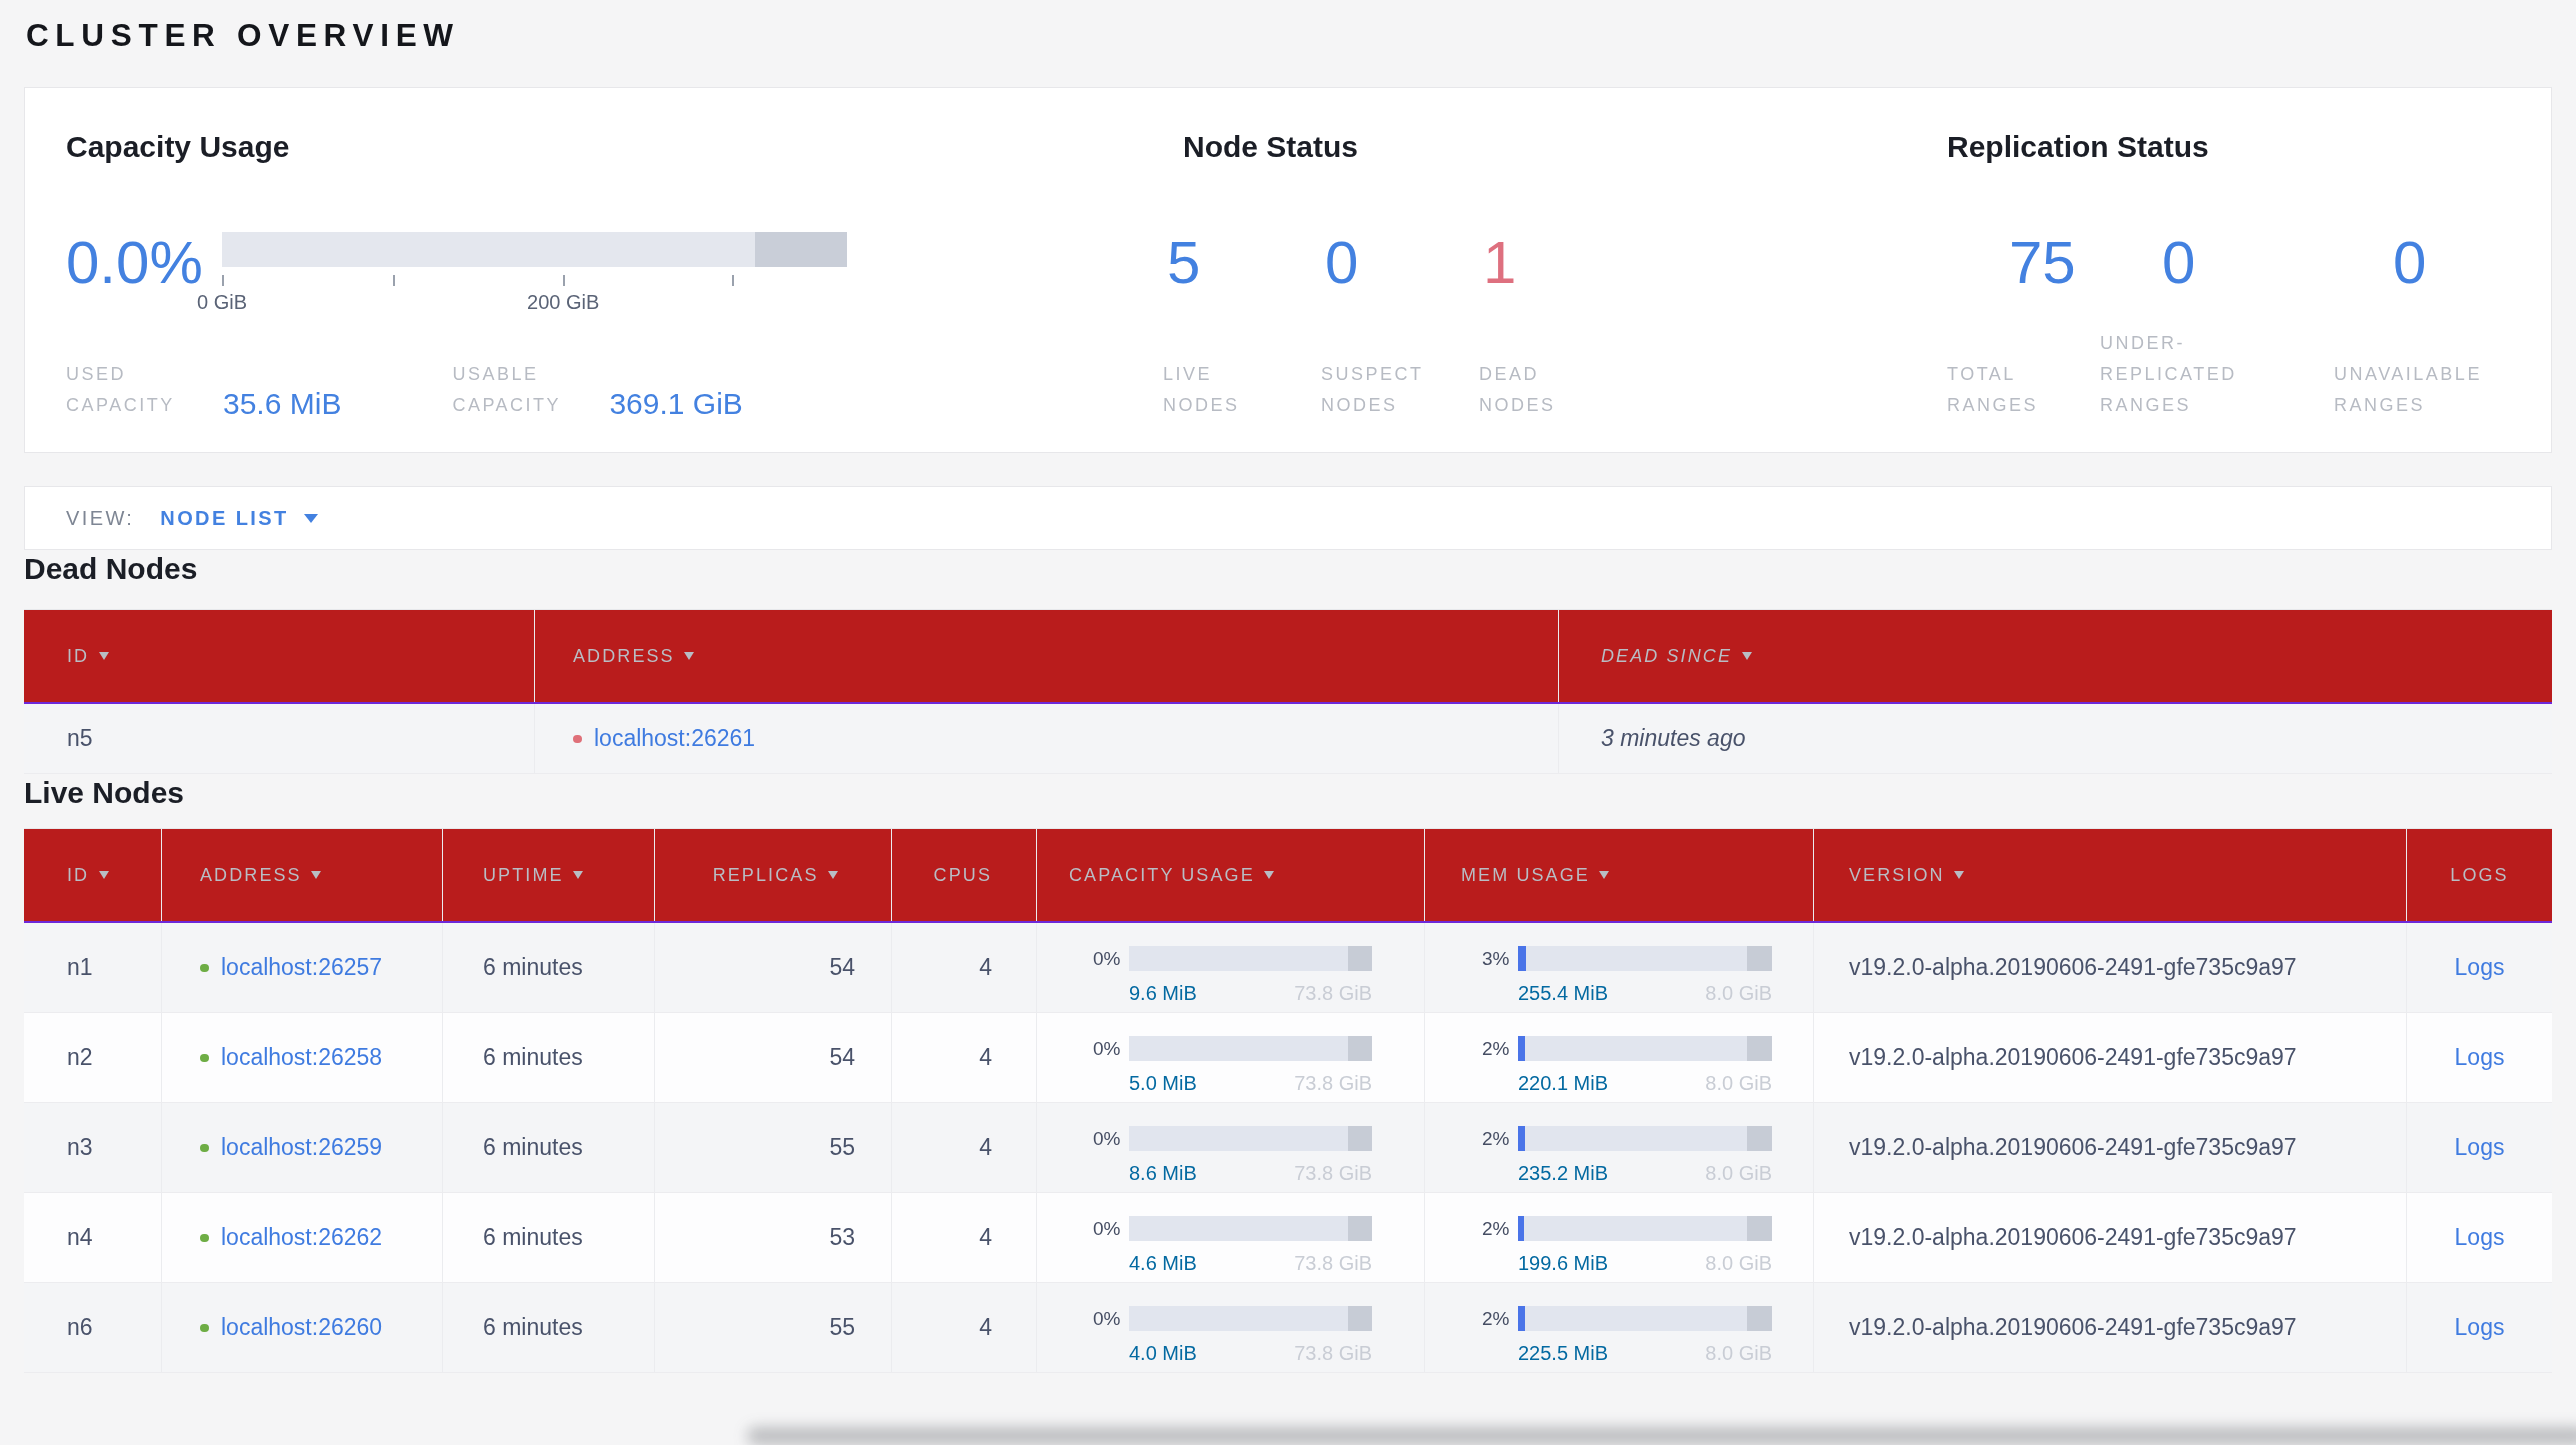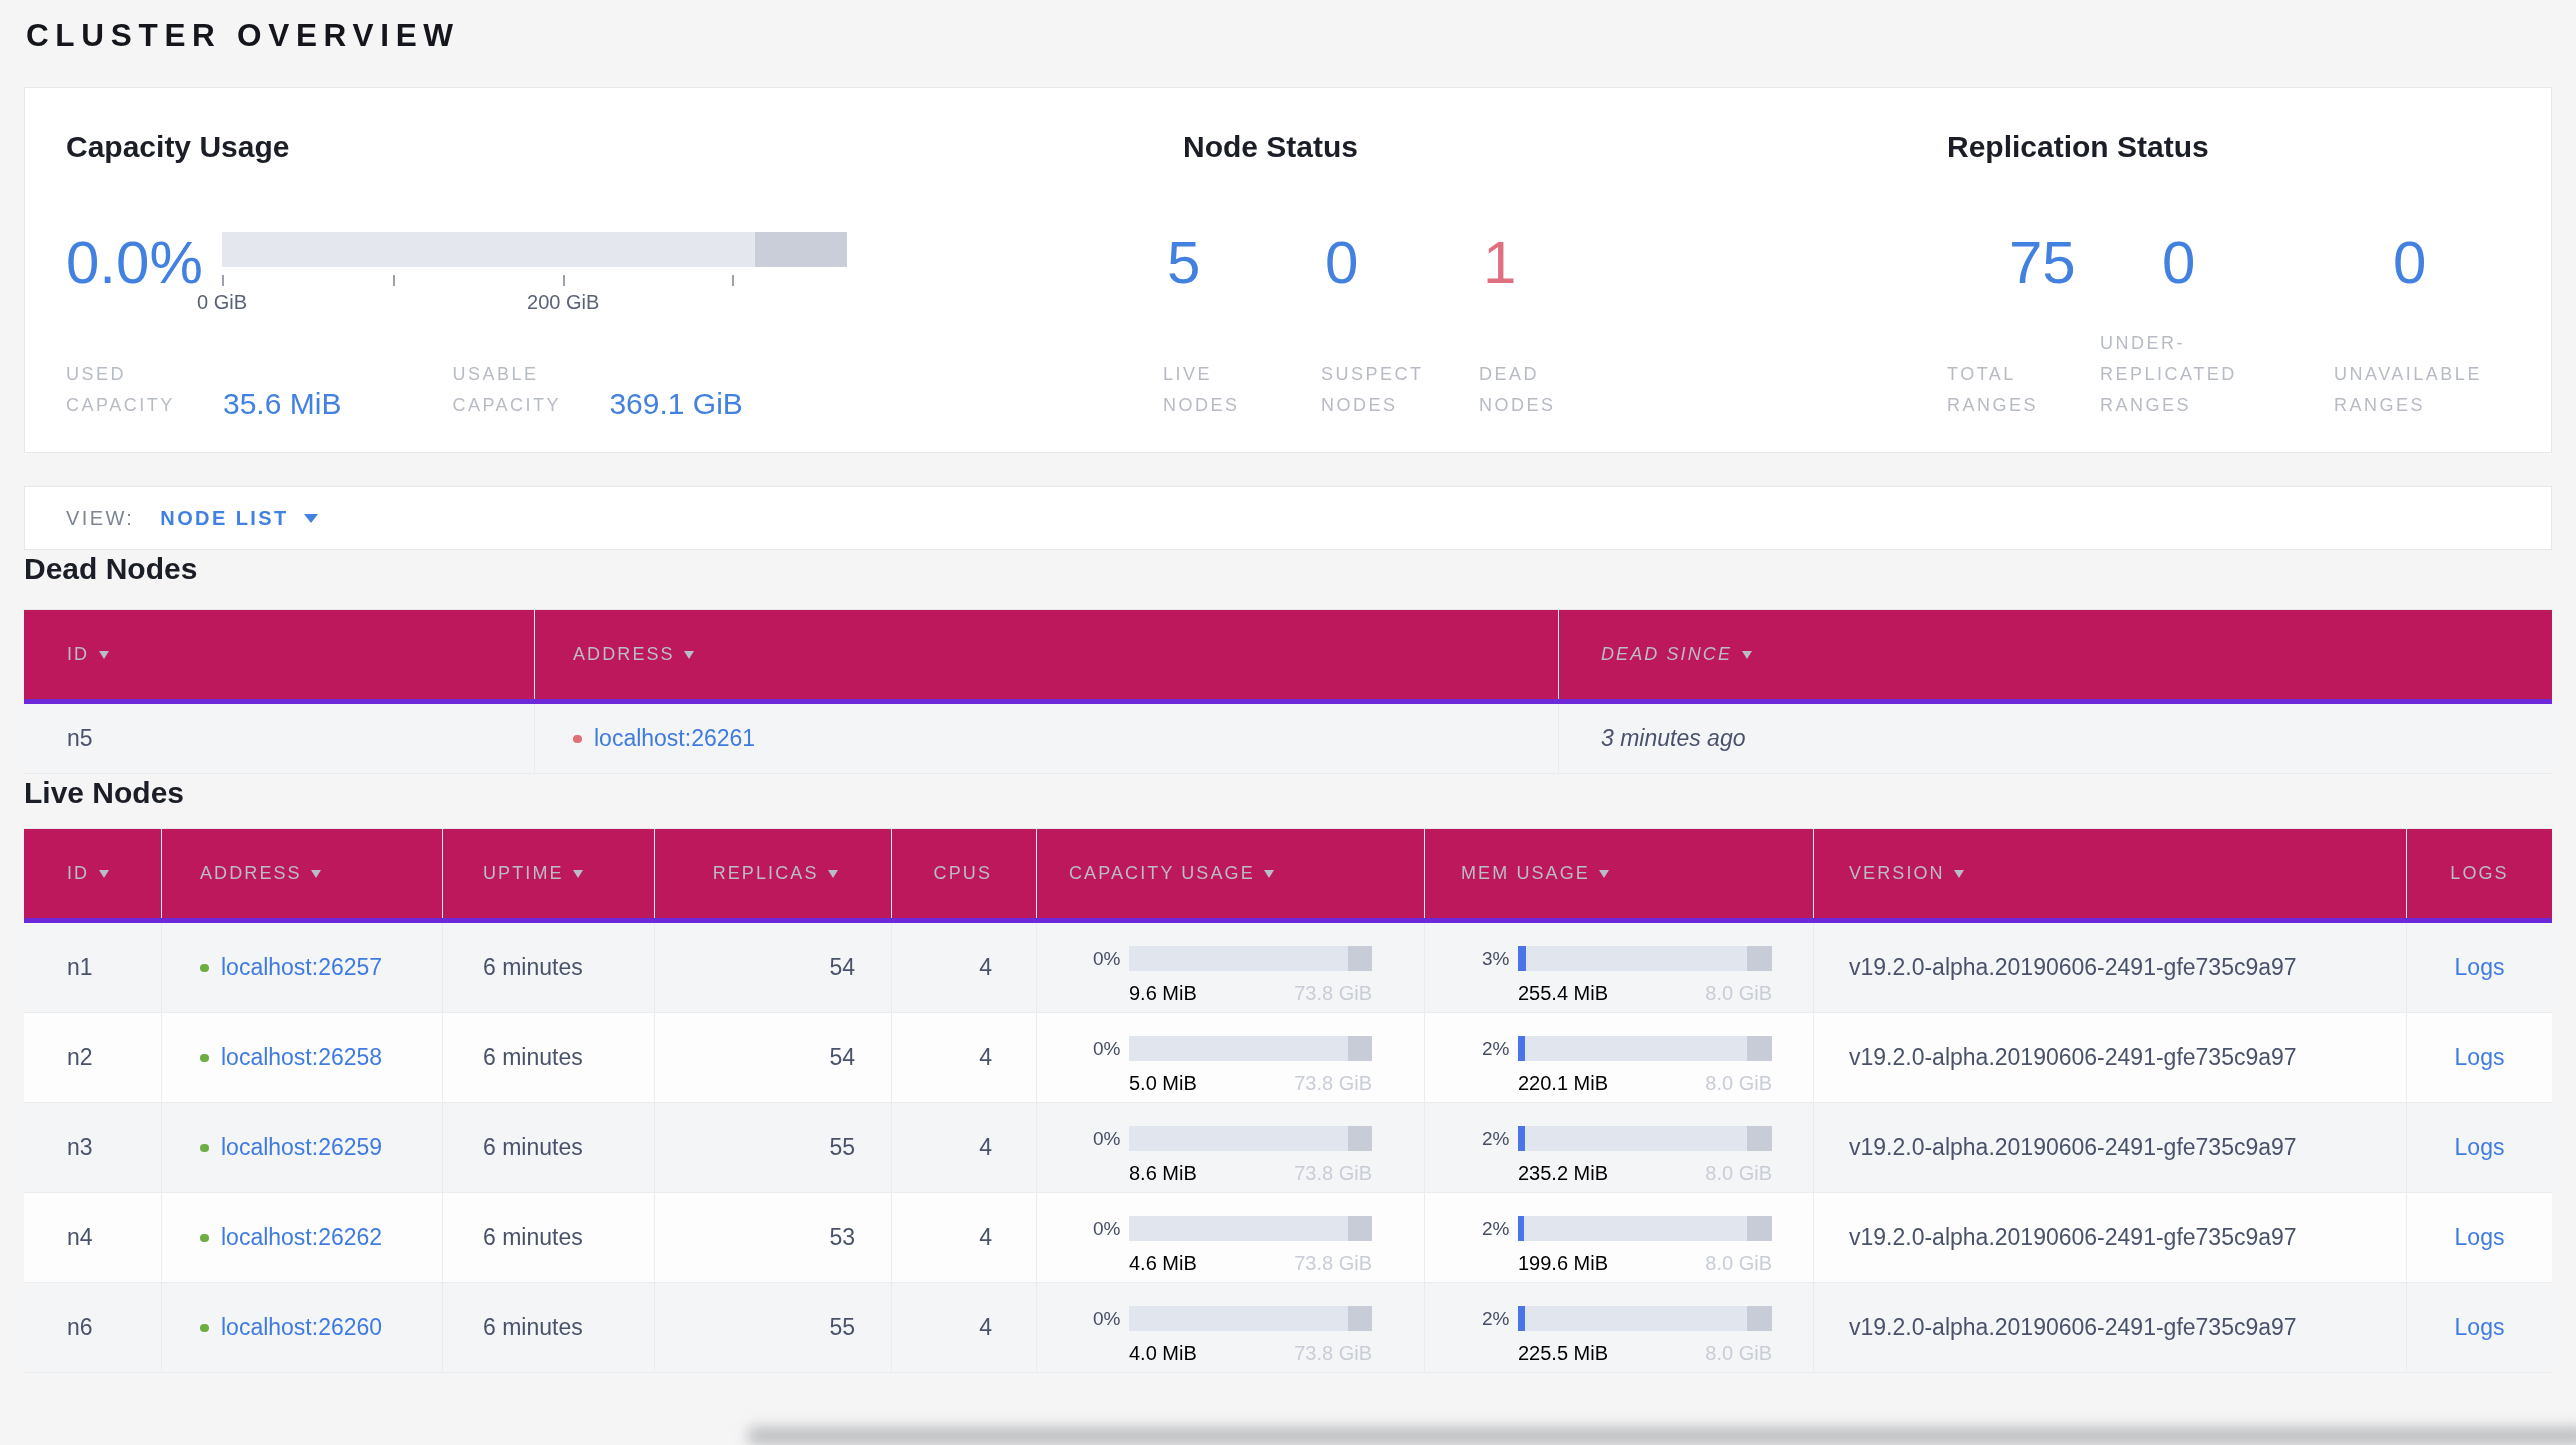--- a/index.html
+++ b/index.html
@@ -69,21 +69,21 @@
     border-left:7.6px solid transparent; border-right:7.6px solid transparent;
     border-top:9.5px solid #4381e0;
   }
 
   
   h2.tbl-title { margin:0; font-size:30px; font-weight:700; color:#1b1e26; line-height:38px; }
   .dead-title { margin-top:20px; margin-left:41px; }
   .live-title { margin-top:26px; margin-left:41px; }
 
   
-  .thead { background:#be185d; border-top:1px solid #e7e8eb; border-bottom:5px solid #6d28d9; }
+  .thead { background:#b91c1c; border-top:1px solid #e7e8eb; border-bottom:2px solid #6d28d9; }
   .th {
     display:flex; align-items:center; font-size:18px; letter-spacing:2.1px;
     color:#b9bdc4; white-space:nowrap; border-right:1px solid #ebecef;
   }
   .th:last-child, .td:last-child { border-right:none; }
   .sort-arrow {
     width:0; height:0; margin-left:9.5px; display:inline-block;
     border-left:5.7px solid transparent; border-right:5.7px solid transparent;
     border-top:8.6px solid #b9bdc4;
   }
@@ -128,21 +128,21 @@
   .cap-pad { padding-right:52px; }
   .mem-pad { padding-right:41px; }
   .u-row { display:grid; align-items:center; }
   .cap-cols { grid-template-columns:1fr 243px; }
   .mem-cols { grid-template-columns:1fr 254px; }
   .u-pct { font-size:19px; color:#454d63; text-align:right; padding-right:8.6px; }
   .u-bar { position:relative; height:25px; background:#e1e5ee; overflow:hidden; }
   .u-fill { position:absolute; left:0; top:0; bottom:0; background:#4a74e8; }
   .u-marker { position:absolute; right:0; top:0; bottom:0; width:10%; background:#c7ccd6; }
   .u-vals { display:flex; justify-content:space-between; margin-top:10.5px; }
-  .u-used { font-size:20px; color:#000000;text-align:right; }
+  .u-used { font-size:20px; color:#0369a1;text-align:right; }
   .u-total { font-size:20px; color:#c9cdd5; }
 
   .bottom-shadow {
     position:absolute; left:747px; right:-11.5px; top:1427px; height:18px;
     background:rgba(60,63,70,0.30); border-radius:11.5px; filter:blur(6.7px);
   }
 </style>
 </head>
 <body>
 

